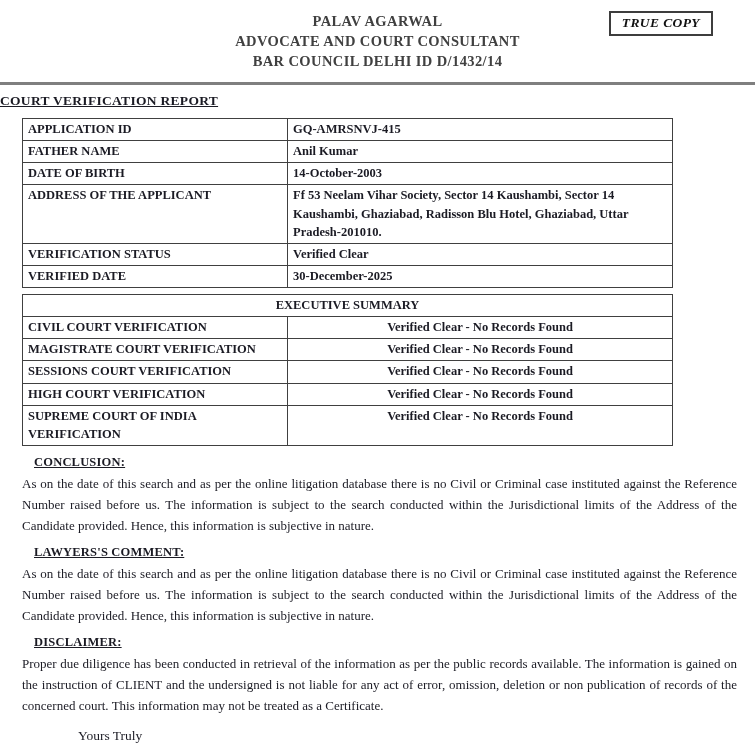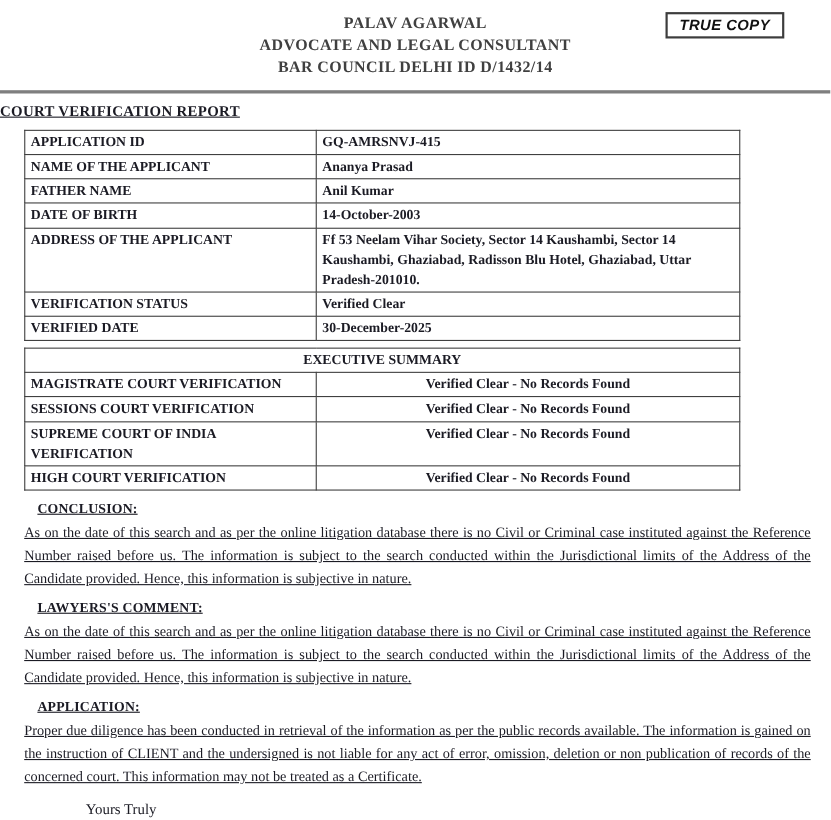--- a/index.html
+++ b/index.html
@@ -5,21 +5,21 @@
   html,body{margin:0;padding:0;}
   body{
     width:755px;height:745px;background:#ffffff;position:relative;
     font-family:"Liberation Serif", serif;color:#1b1b24;overflow:hidden;
   }
   
   .letterhead{text-align:center;padding-top:11px;}
   .letterhead .lh-line{font-weight:bold;font-size:14.5px;line-height:20px;letter-spacing:0.4px;color:#404040;}
   .stamp{
     position:absolute;top:11px;right:42px;border:2px solid #3d3d3d;
-    padding:2px 11px 3px;font-family:Liberation Sans, sans-serif;
+    padding:2px 11px 3px;font-family:Liberation Serif, serif;
     font-style:italic;font-weight:bold;font-size:13.5px;letter-spacing:0.4px;color:#111;
   }
   .rule{height:3px;background:#7f7f7f;margin-top:11px;}
   .report-title{
     text-align:left;font-weight:bold;font-size:13.5px;margin:8px 0 9px;
     letter-spacing:0.3px;
   }
   .report-title span{text-decoration:underline;}
   
   table{border-collapse:collapse;margin-left:22px;width:651px;table-layout:fixed;}
@@ -29,54 +29,50 @@
   .exec{margin-top:6px;}
   .exec-title td{text-align:center;height:15px;padding-top:1px;}
   .exec td.val{text-align:center;}
   .r-sm{height:16px;} .r-md{height:19px;} .r-addr{height:47px;}
   
   .content{margin:0 18px 0 22px;}
   .sec-head{
     font-size:12.5px;font-weight:bold;text-decoration:underline;
     margin:9px 12px 3px;letter-spacing:0.2px;
   }
-  .sec-body{font-size:13px;line-height:21px;text-align:justify;margin:0;text-decoration:underline;}
+  .sec-body{font-size:13px;line-height:21px;text-align:justify;margin:0;}
   
   .closing{font-size:13.5px;margin:12px 0 0 56px;}
 </style>
 </head>
 <body>
 
 <div class="stamp">TRUE COPY</div>
 
 <div class="letterhead">
   <div class="lh-line">PALAV AGARWAL</div>
-  <div class="lh-line">ADVOCATE AND LEGAL CONSULTANT</div>
+  <div class="lh-line">ADVOCATE AND COURT CONSULTANT</div>
   <div class="lh-line">BAR COUNCIL DELHI ID D/1432/14</div>
 </div>
 
 <div class="rule"></div>
 
 <div class="report-title">
   <span>COURT VERIFICATION REPORT</span>
 </div>
 
 <table class="details">
   <colgroup>
       <col class="c1">
       <col>
     </colgroup>
   <tbody>
       <tr class="r-sm">
     <td>APPLICATION ID</td>
     <td>GQ-AMRSNVJ-415</td>
-  </tr>
-  <tr class="r-md">
-    <td>NAME OF THE APPLICANT</td>
-    <td>Ananya Prasad</td>
   </tr>
   <tr class="r-md">
     <td>FATHER NAME</td>
     <td>Anil Kumar</td>
   </tr>
   <tr class="r-md">
     <td>DATE OF BIRTH</td>
     <td>14-October-2003</td>
   </tr>
   <tr class="r-addr">
@@ -97,47 +93,51 @@
 <table class="exec">
   <colgroup>
       <col class="c1">
       <col>
     </colgroup>
   <tbody>
       <tr class="exec-title">
     <td colspan="2">EXECUTIVE SUMMARY</td>
   </tr>
   <tr class="r-sm">
+    <td>CIVIL COURT VERIFICATION</td>
+    <td class="val">Verified Clear - No Records Found</td>
+  </tr>
+  <tr class="r-sm">
     <td>MAGISTRATE COURT VERIFICATION</td>
     <td class="val">Verified Clear - No Records Found</td>
   </tr>
   <tr class="r-sm">
     <td>SESSIONS COURT VERIFICATION</td>
     <td class="val">Verified Clear - No Records Found</td>
   </tr>
   <tr class="r-sm">
-    <td>SUPREME COURT OF INDIA VERIFICATION</td>
+    <td>HIGH COURT VERIFICATION</td>
     <td class="val">Verified Clear - No Records Found</td>
   </tr>
   <tr class="r-sm">
-    <td>HIGH COURT VERIFICATION</td>
+    <td>SUPREME COURT OF INDIA VERIFICATION</td>
     <td class="val">Verified Clear - No Records Found</td>
   </tr>
 </tbody>
   </table>
 
 <div class="content">
   <div>
     <div class="sec-head">CONCLUSION:</div>
     <p class="sec-body">As on the date of this search and as per the online litigation database there is no Civil or Criminal case instituted against the Reference Number raised before us. The information is subject to the search conducted within the Jurisdictional limits of the Address of the Candidate provided. Hence, this information is subjective in nature.</p>
   </div>
   <div>
     <div class="sec-head">LAWYERS'S COMMENT:</div>
     <p class="sec-body">As on the date of this search and as per the online litigation database there is no Civil or Criminal case instituted against the Reference Number raised before us. The information is subject to the search conducted within the Jurisdictional limits of the Address of the Candidate provided. Hence, this information is subjective in nature.</p>
   </div>
   <div>
-    <div class="sec-head">APPLICATION:</div>
+    <div class="sec-head">DISCLAIMER:</div>
     <p class="sec-body">Proper due diligence has been conducted in retrieval of the information as per the public records available. The information is gained on the instruction of CLIENT and the undersigned is not liable for any act of error, omission, deletion or non publication of records of the concerned court. This information may not be treated as a Certificate.</p>
   </div>
 
   <div class="closing">Yours Truly</div>
 
 </div>
 
 </body></html>

